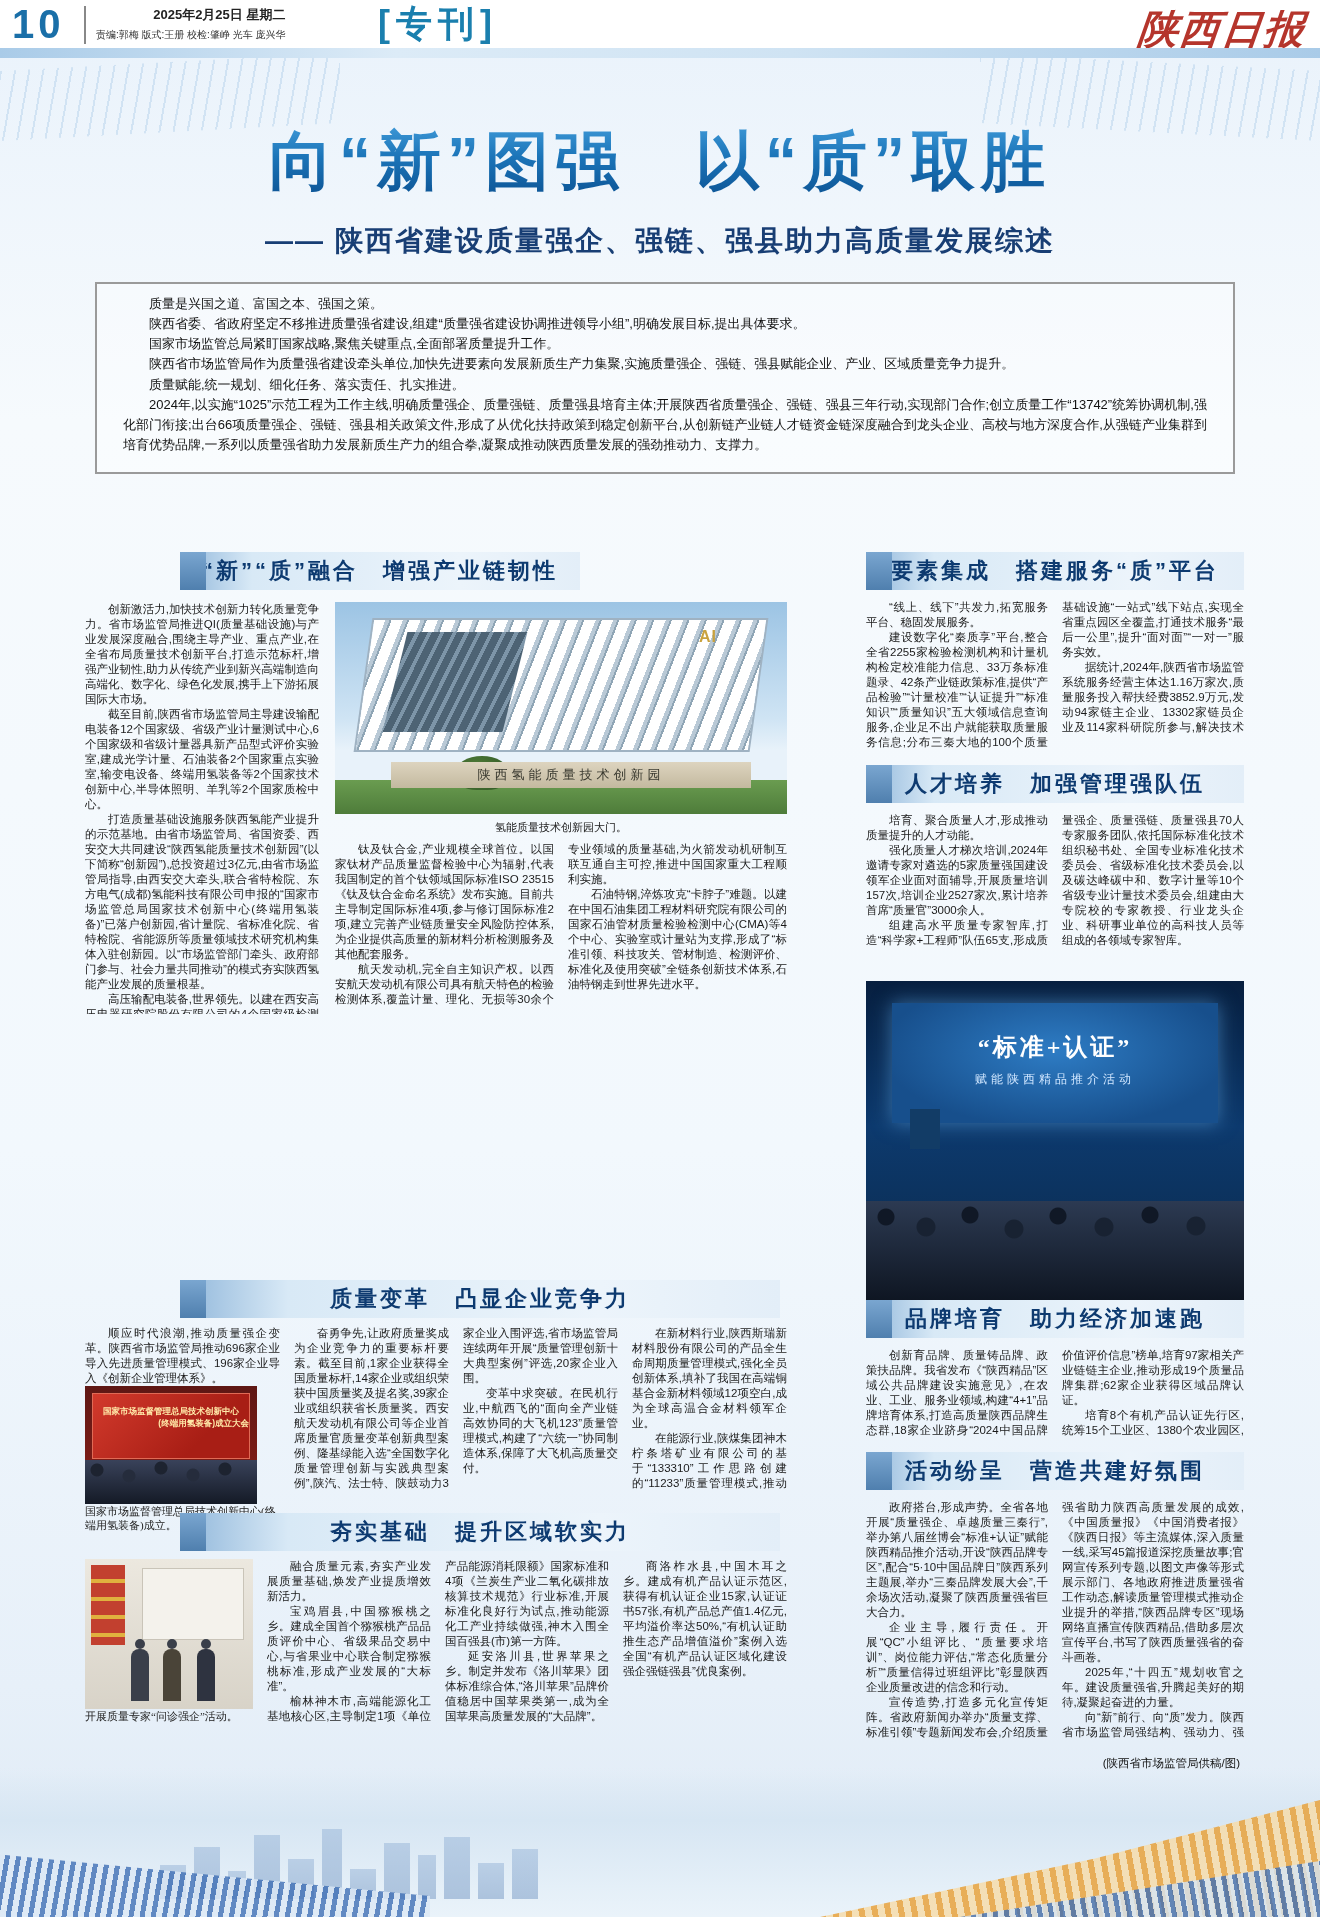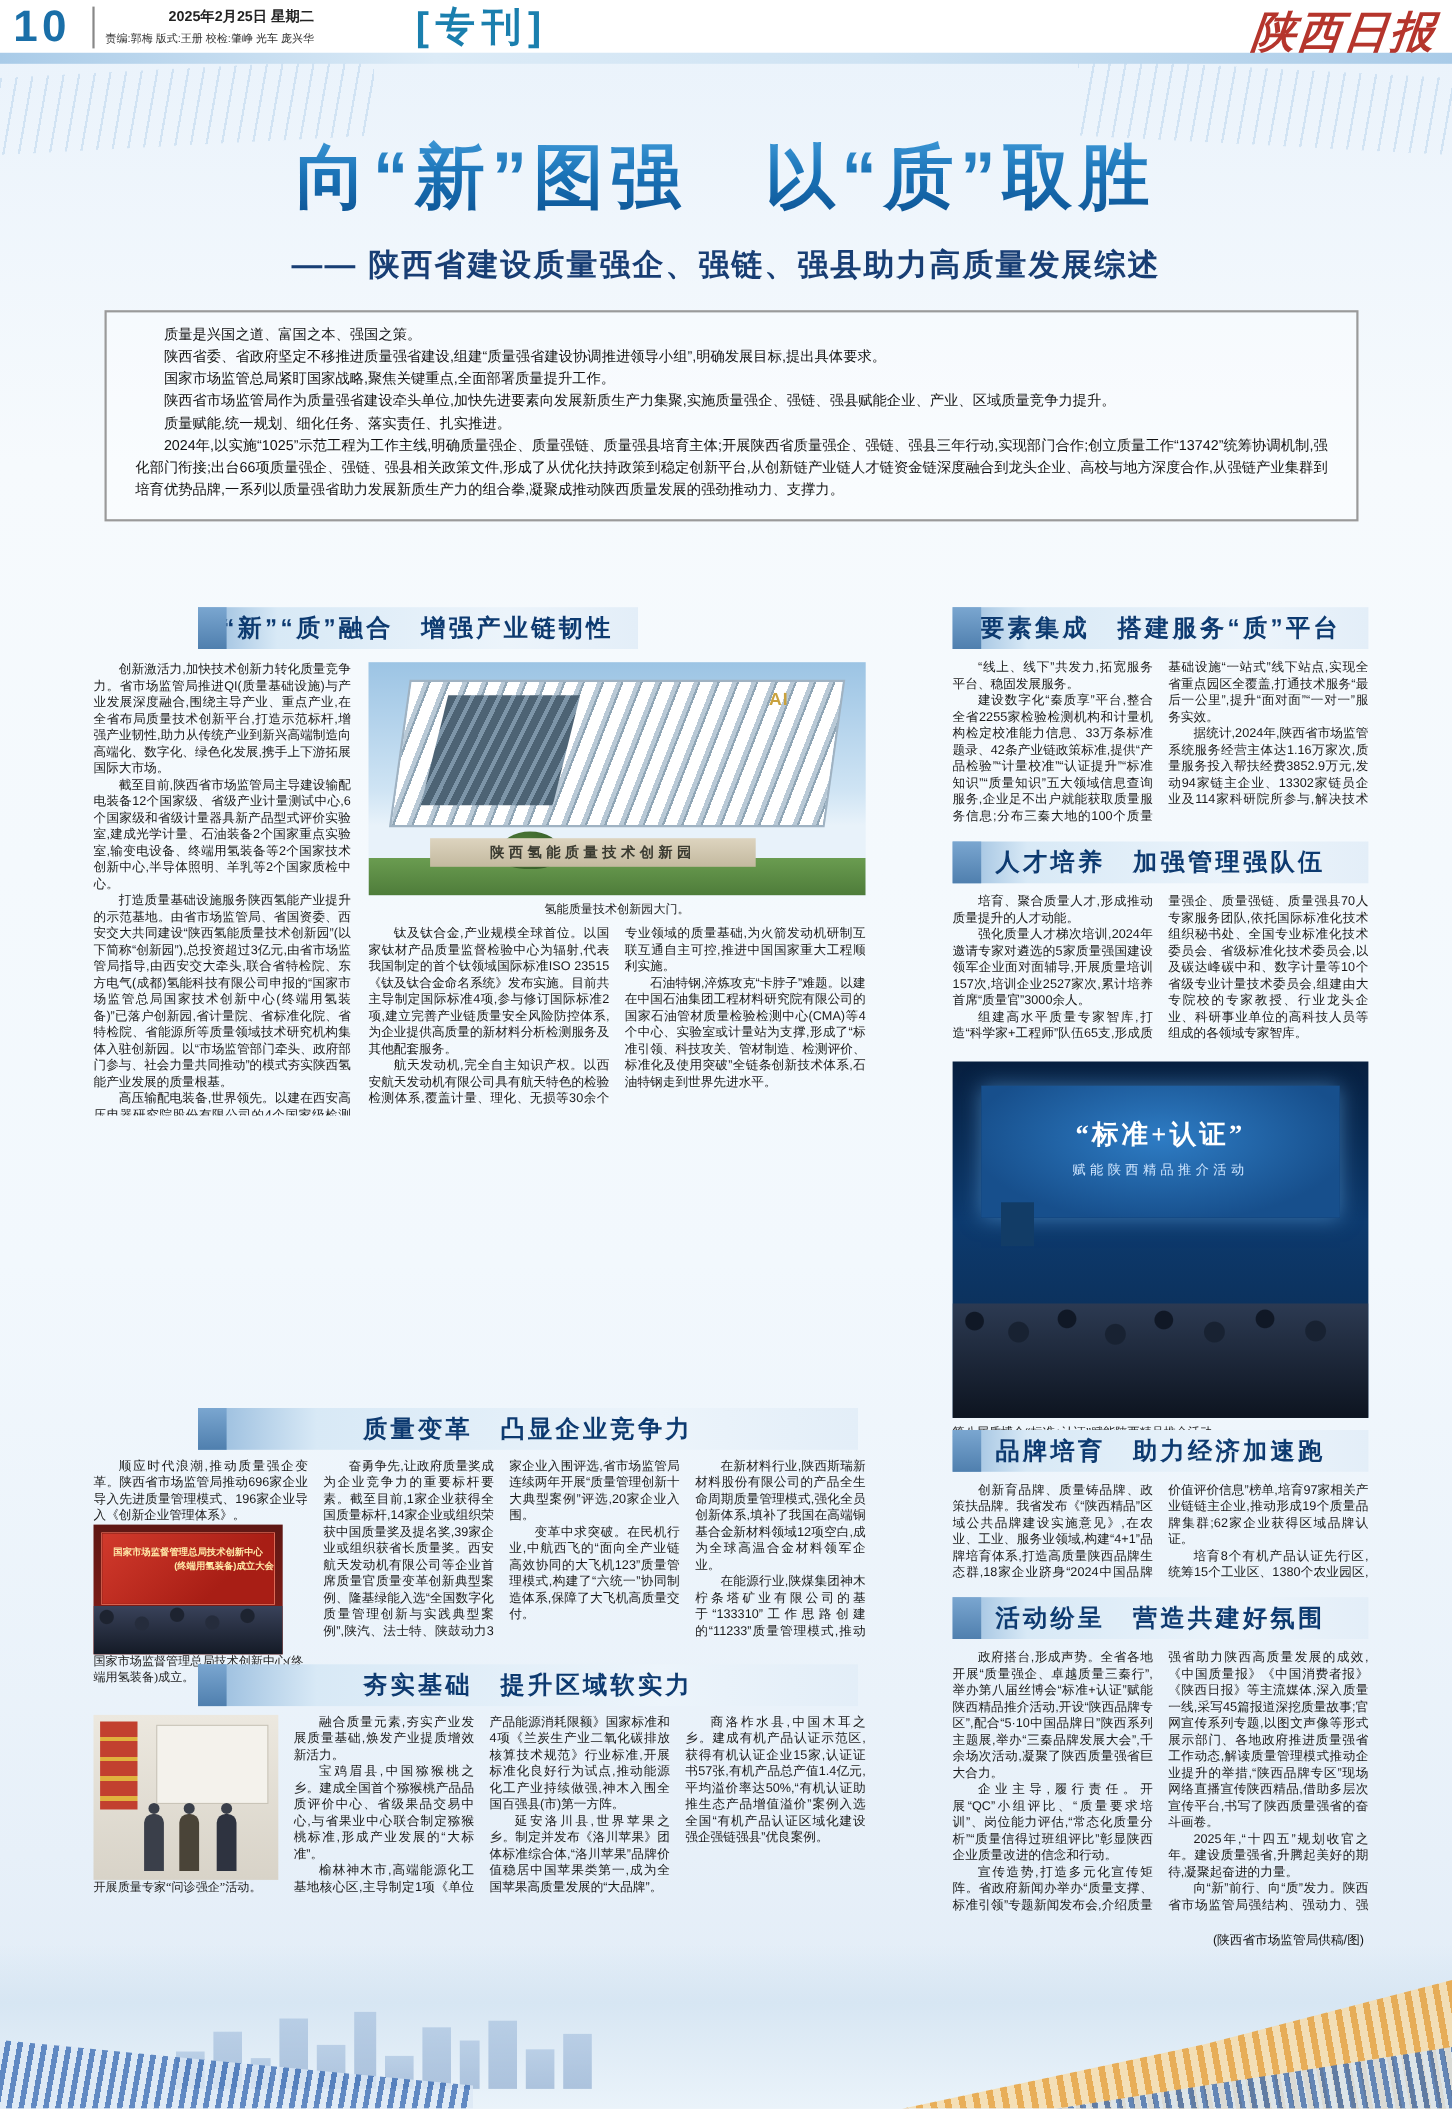--- a/index.html
+++ b/index.html
@@ -86,40 +86,40 @@
   .p1-building{position:absolute;left:30px;top:18px;width:392px;height:130px;transform:skewX(-8deg);
        background:repeating-linear-gradient(104deg,#ffffff 0 11px,#b9c9d6 11px 15px,#8fa5b5 15px 17px);
        box-shadow:0 0 0 2px #9fb2c2;}
   .p1-glass{position:absolute;left:60px;top:30px;width:120px;height:100px;transform:skewX(-14deg);
        background:repeating-linear-gradient(104deg,#4d6374 0 8px,#7d95a8 8px 12px);}
   .p1-ai{position:absolute;right:70px;top:26px;color:#c9a23e;font-weight:bold;font-size:16px;letter-spacing:1px;}
   .p1-grass{position:absolute;left:0;bottom:0;width:100%;height:34px;
        background:linear-gradient(180deg,#6a9c50,#4e7c3a);}
   .p1-shrub{position:absolute;left:120px;bottom:24px;width:54px;height:34px;border-radius:50% 50% 40% 40%;
        background:radial-gradient(circle at 40% 35%,#4e7b38,#2e5423);}
-  .p1-sign{position:absolute;left:56px;bottom:26px;width:296px;height:26px;line-height:26px;text-align:center;
+  .p1-sign{position:absolute;left:56px;bottom:26px;width:360px;height:26px;line-height:26px;text-align:center;
        background:linear-gradient(180deg,#ddd4bf,#c3b99f);color:#3a3a30;font-size:13px;
-       letter-spacing:4px;font-weight:bold;}
+       letter-spacing:4px;font-weight:normal;}
   .photo-cap-center{text-align:center;margin-top:6px;}
 
   .photo2{width:172px;height:118px;background:linear-gradient(180deg,#5e1714,#8c1f18);}
   .p2-screen{position:absolute;left:8px;top:8px;width:156px;height:64px;
        background:linear-gradient(135deg,#d23a2c,#a81e15 70%);box-shadow:0 0 0 1px #e06a55;}
   .p2-line1{margin-top:12px;text-align:center;color:#ffe9a8;font-size:8.5px;font-weight:bold;}
   .p2-line2{text-align:right;color:#ffe9a8;font-size:8.5px;font-weight:bold;margin-top:0;}
   .p2-crowd{position:absolute;left:0;bottom:0;width:100%;height:44px;
        background:
          radial-gradient(circle at 12px 10px,#1d2330 6px,transparent 7px),
          radial-gradient(circle at 44px 16px,#252c3c 6px,transparent 7px),
          radial-gradient(circle at 76px 8px,#1d2330 6px,transparent 7px),
          radial-gradient(circle at 108px 15px,#252c3c 6px,transparent 7px),
          radial-gradient(circle at 140px 9px,#1d2330 6px,transparent 7px),
          linear-gradient(180deg,#39425a,#141a26);}
 
-  .photo3{width:378px;height:324px;background:linear-gradient(180deg,#071f3f 0%,#0d3a6e 45%,#0a2747 100%);}
+  .photo3{width:378px;height:324px;background:linear-gradient(180deg,#071f3f 0%,#0d3a6e 45%,#0a2747 100%);margin-top:16px;}
   .p3-screen{position:absolute;left:26px;top:22px;width:326px;height:120px;
        background:radial-gradient(ellipse at 50% 40%,#2e7cc4,#174f8c 75%);box-shadow:0 0 18px rgba(90,160,220,.6);}
   .p3-line1{margin-top:28px;text-align:center;color:#fff;font-size:24px;font-weight:bold;letter-spacing:3px;
        font-family:"Liberation Serif",serif;}
   .p3-line2{text-align:center;color:#cfe6ff;font-size:12px;letter-spacing:4px;margin-top:8px;}
   .p3-podium{position:absolute;left:44px;top:128px;width:30px;height:40px;background:#123c66;}
   .p3-crowd{position:absolute;left:0;bottom:0;width:100%;height:104px;
        background:
          radial-gradient(circle at 20px 16px,#101826 8px,transparent 9px),
          radial-gradient(circle at 60px 26px,#182232 9px,transparent 10px),

